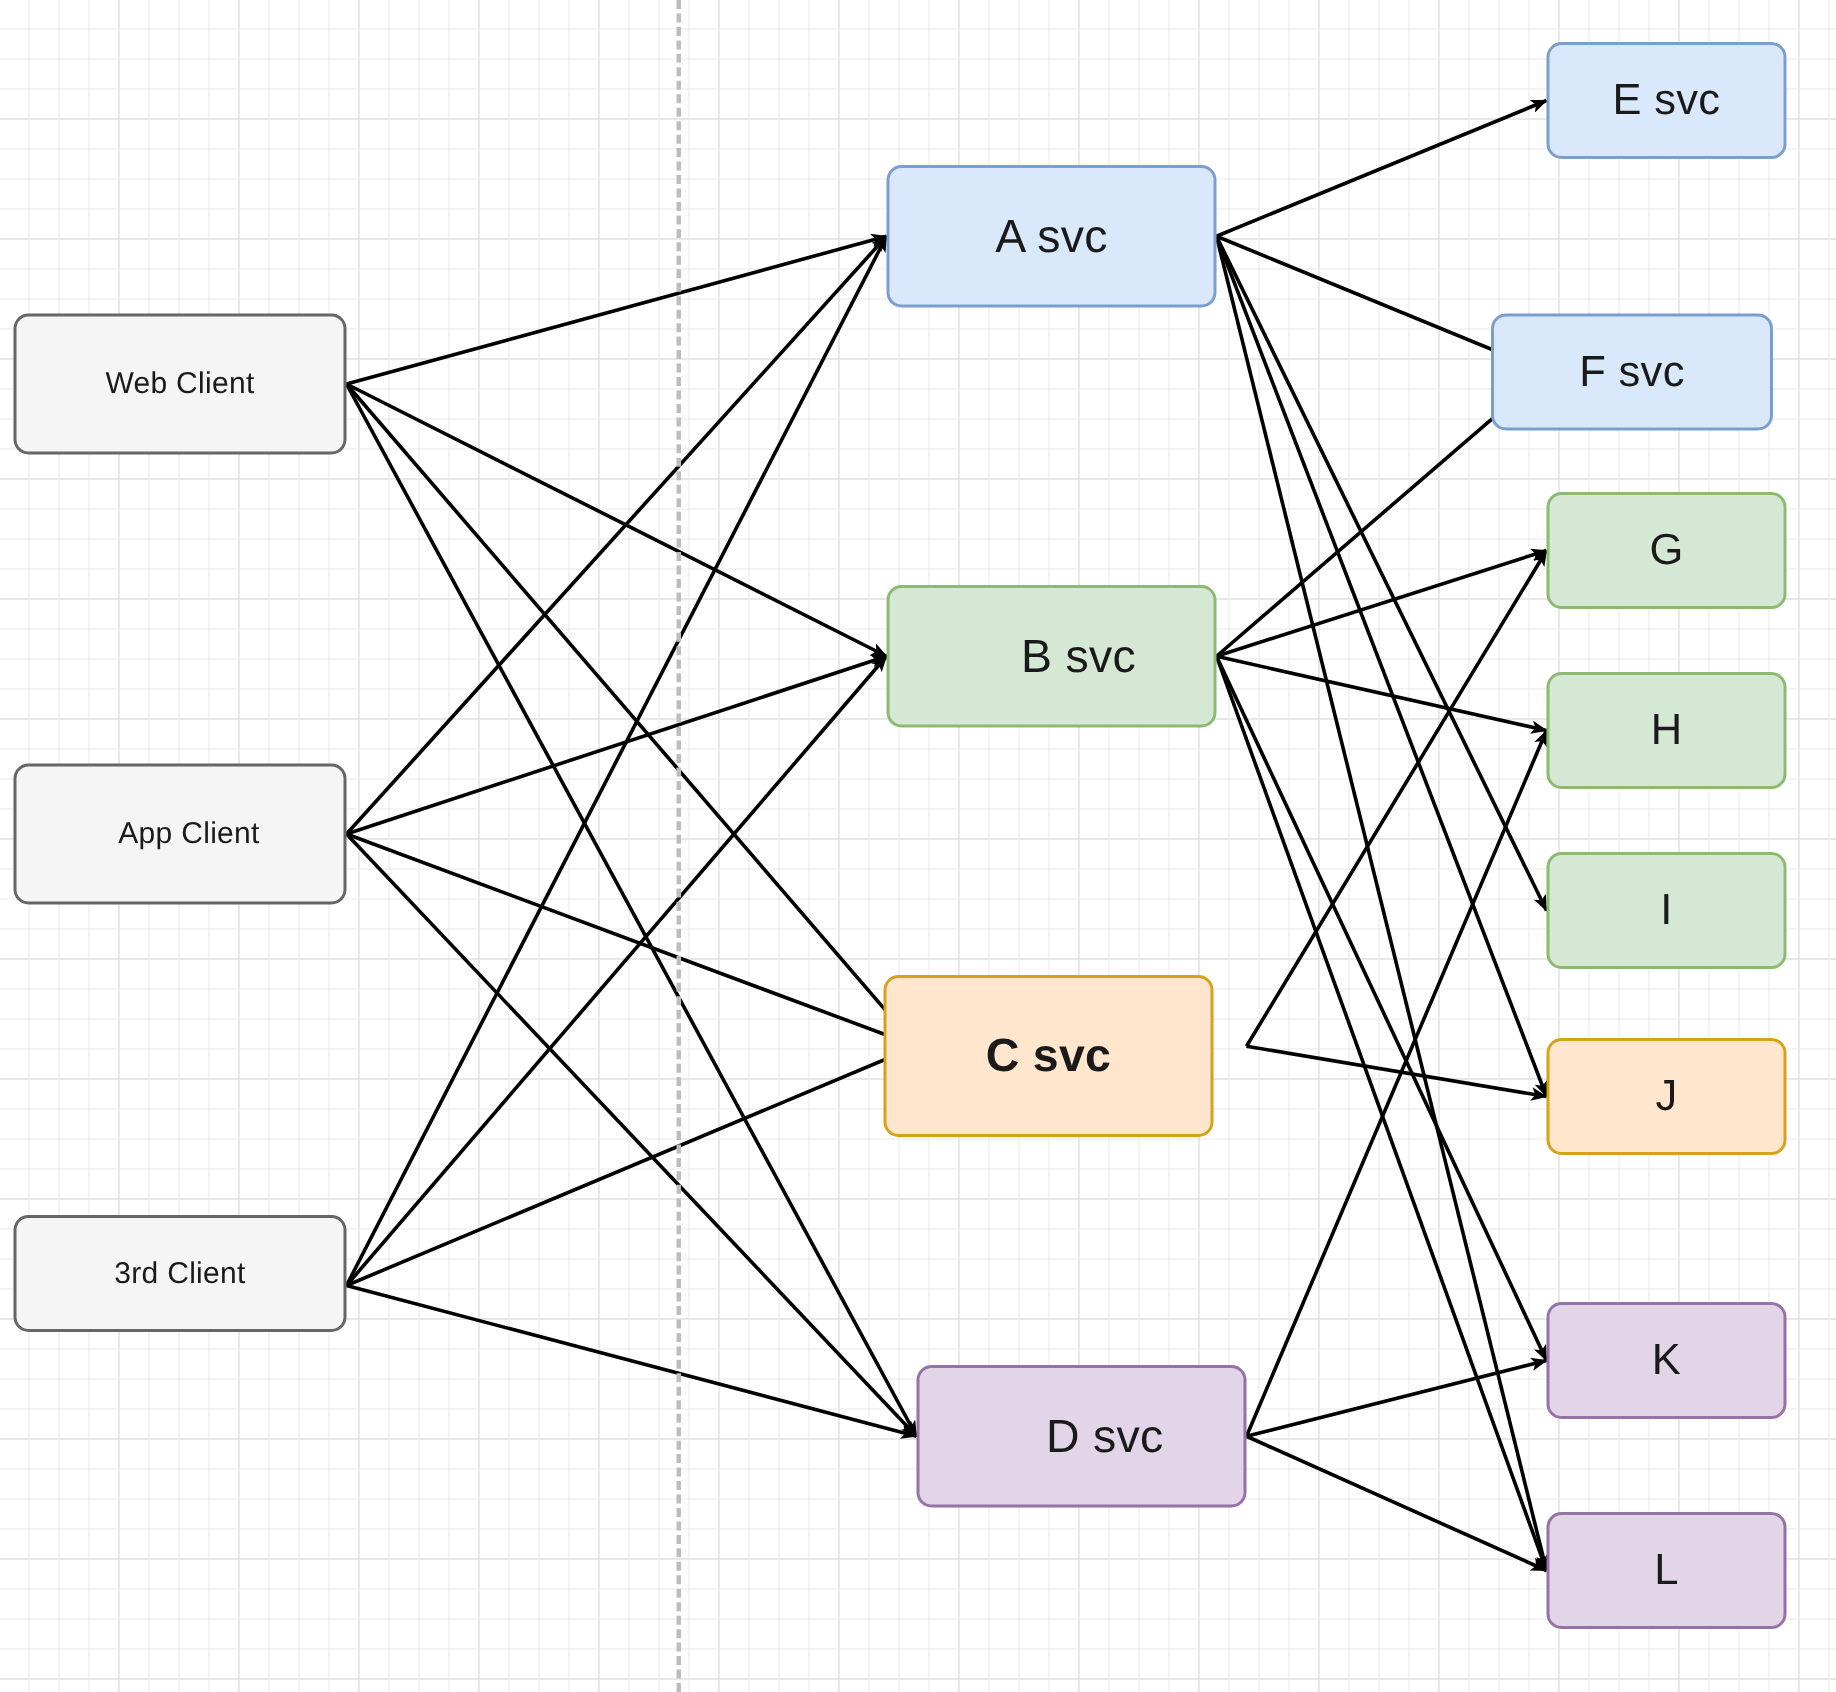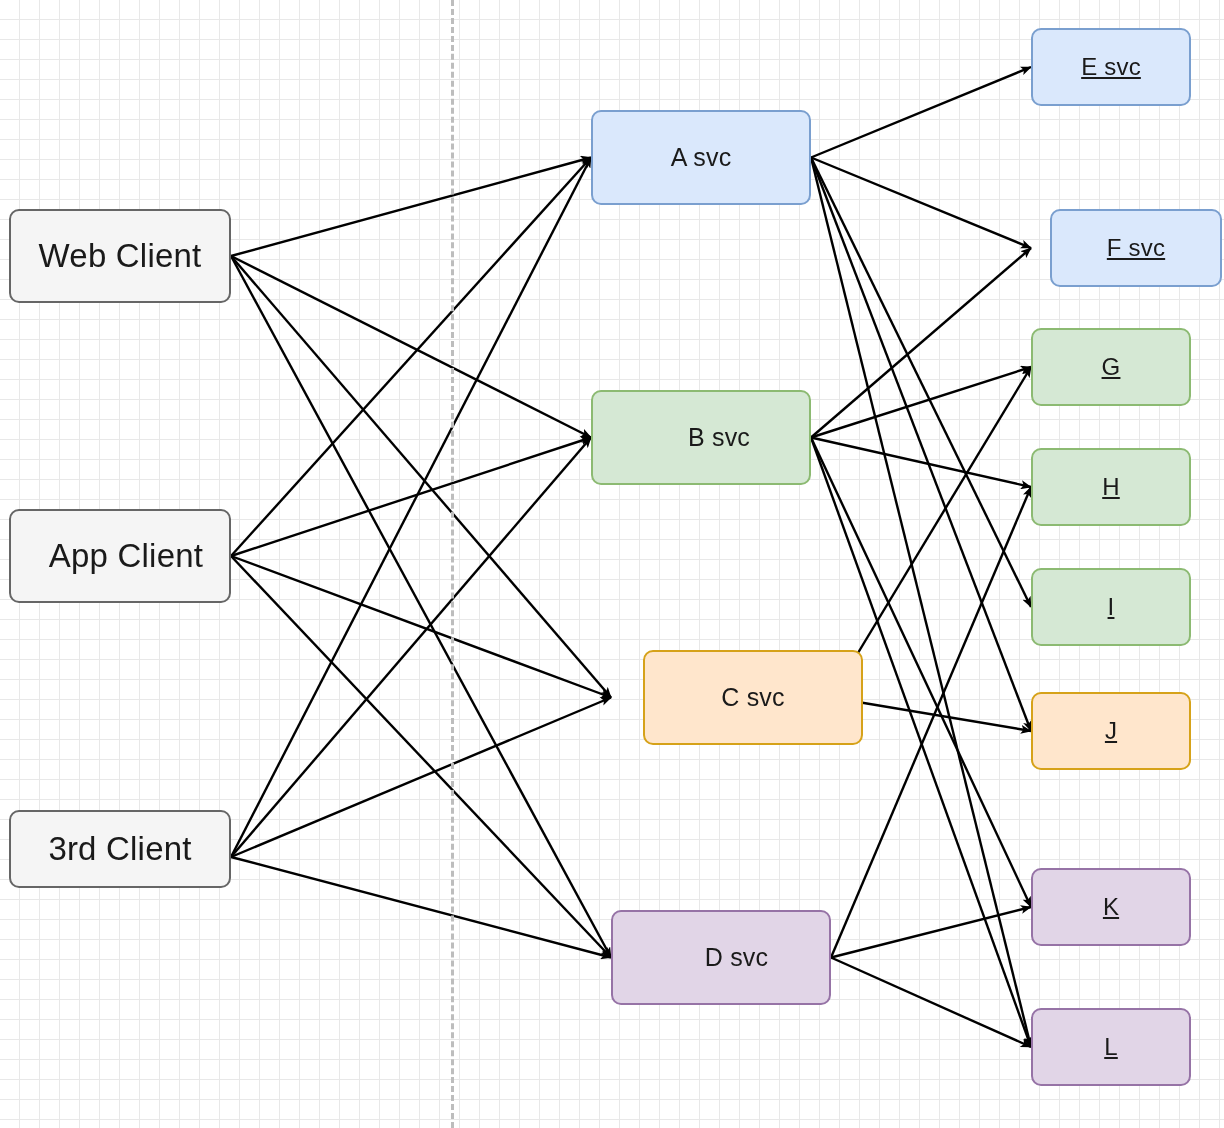--- a/index.html
+++ b/index.html
@@ -45,41 +45,41 @@
     display: flex;
     align-items: center;
     justify-content: center;
     color: #1a1a1a;
     letter-spacing: 0.2px;
     white-space: nowrap;
   }
   .node-client {
     background: #f5f5f5;
     border-color: #666666;
-    font-size: 33px;
+    font-size: 20px;
     justify-content: center;
   }
   .node-blue {
     background: #dae8fc;
     border-color: #7a9fcf;
   }
   .node-green {
     background: #d5e8d4;
     border-color: #8cba72;
   }
   .node-orange {
     background: #ffe6cc;
     border-color: #d6a219;
   }
   .node-purple {
     background: #e1d5e7;
     border-color: #9673a6;
   }
-  .tier-mid { font-size: 25px; }
-  .tier-right { font-size: 24px; text-decoration: underline; }
+  .tier-mid { font-size: 31px; }
+  .tier-right { font-size: 29px; }
   .divider {
     position: absolute;
     top: 0;
     height: 1128px;
     width: 0;
     border-left: 3px dashed #bdbdbd;
   }
 </style>
 </head>
 <body>
@@ -134,30 +134,30 @@
       </div>
       <div class="node node-client " style="left: 9px; top: 810px; width: 222px; height: 78px;">
         <span>3rd Client</span>
       </div>
       <div class="node node-blue tier-mid" style="left: 591px; top: 110px; width: 220px; height: 95px;">
         <span>A svc</span>
       </div>
       <div class="node node-green tier-mid" style="left: 591px; top: 390px; width: 220px; height: 95px; padding-left: 36px;">
         <span>B svc</span>
       </div>
-      <div class="node node-orange tier-mid" style="left: 643px; top: 650px; width: 220px; height: 95px;">
+      <div class="node node-orange tier-mid" style="left: 589px; top: 650px; width: 220px; height: 108px; font-weight: bold;">
         <span>C svc</span>
       </div>
       <div class="node node-purple tier-mid" style="left: 611px; top: 910px; width: 220px; height: 95px; padding-left: 31px;">
         <span>D svc</span>
       </div>
       <div class="node node-blue tier-right" style="left: 1031px; top: 28px; width: 160px; height: 78px;">
         <span>E svc</span>
       </div>
-      <div class="node node-blue tier-right" style="left: 1050px; top: 209px; width: 172px; height: 78px; align-items: center;">
+      <div class="node node-blue tier-right" style="left: 994px; top: 209px; width: 188px; height: 78px; align-items: center;">
         <span>F svc</span>
       </div>
       <div class="node node-green tier-right" style="left: 1031px; top: 328px; width: 160px; height: 78px;">
         <span>G</span>
       </div>
       <div class="node node-green tier-right" style="left: 1031px; top: 448px; width: 160px; height: 78px;">
         <span>H</span>
       </div>
       <div class="node node-green tier-right" style="left: 1031px; top: 568px; width: 160px; height: 78px;">
         <span>I</span>

